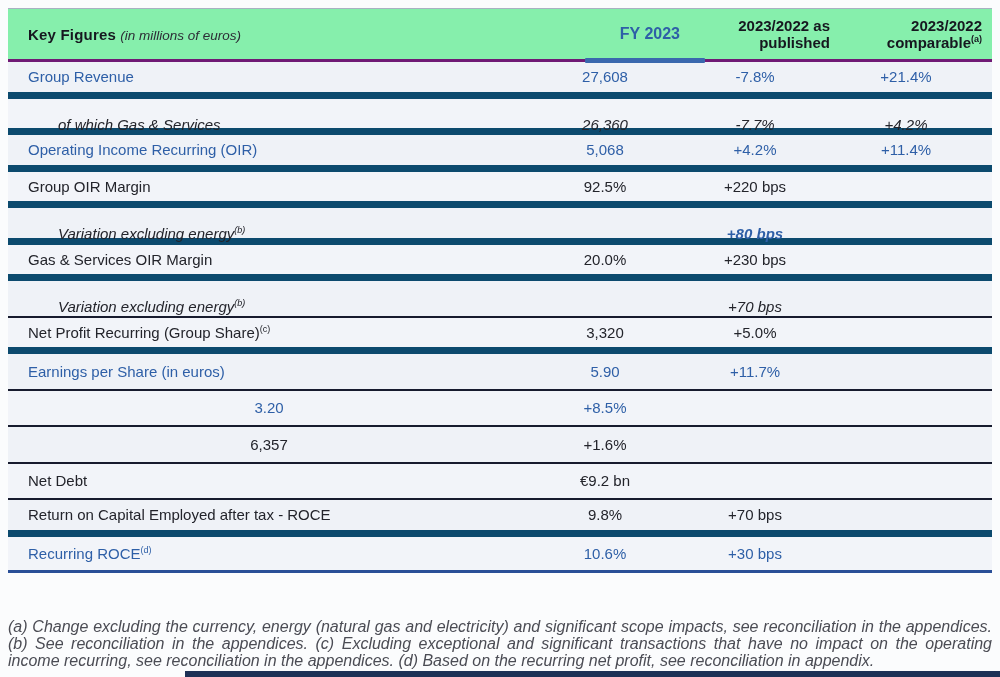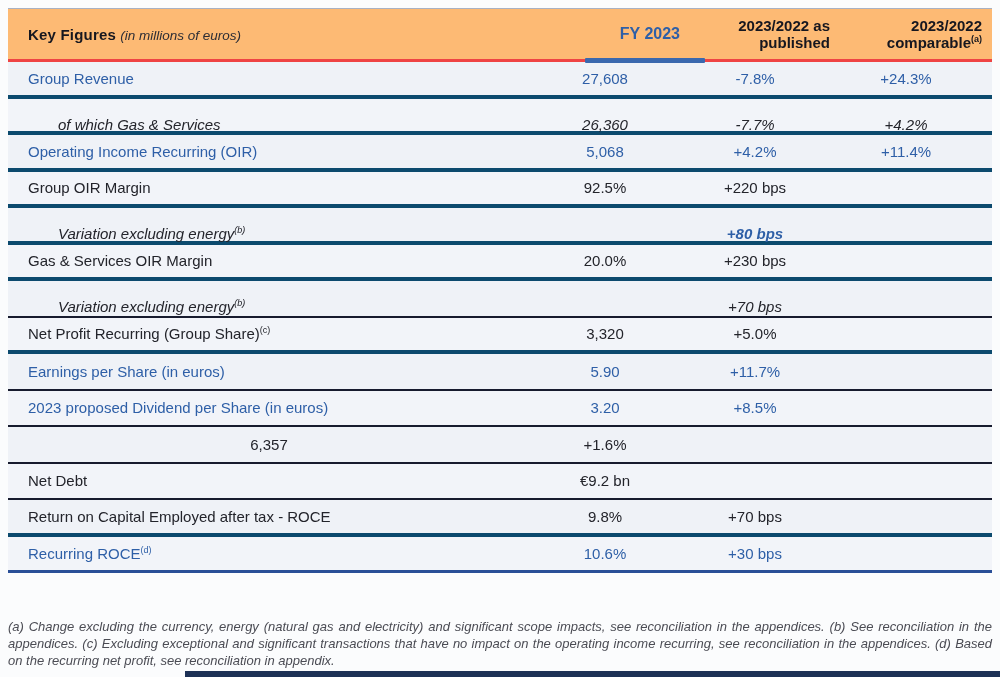--- a/index.html
+++ b/index.html
@@ -17,23 +17,23 @@
     position: absolute;
     left: 8px; top: 8px; width: 984px;
   }
 
   
   .thead {
     display: grid;
     grid-template-columns: 1fr 150px 150px 152px;
     align-items: center;
     height: 54px;
-    background: #fdba74;
+    background: #86efac;
     border-top: 1px solid #a9b1c2;
-    border-bottom: 3px solid #ef4444;
+    border-bottom: 3px solid #701a75;
     padding-right: 10px;
     position: relative;
   }
   .thead .hlabel { padding-left: 20px; font-size: 15px; }
   .hlabel b { font-weight: 700; color: #16171f; letter-spacing: .2px; }
   .hlabel i { font-style: italic; font-weight: 400; font-size: 13.5px; color: #2c2d35; }
   .hcol {
     text-align: right; font-weight: 700; font-size: 15px;
     color: #16171f; line-height: 1.15;
   }
@@ -48,39 +48,39 @@
   }
 
   
   .row {
     display: grid;
     grid-template-columns: 1fr 150px 150px 152px;
     align-items: center;
     height: 36.5px;
     background: #eff2f7;
     padding-right: 10px;
-    border-bottom: 4px solid #0c4a6e;
+    border-bottom: 7px solid #0c4a6e;
     font-size: 15px;
   }
   .row:nth-child(even) { background: #f2f4f9; }
   .row.div-thick { border-bottom: 2.5px solid #171b2e; }
   .row.div-blue  { border-bottom: 3px solid #2a4f97; }
   .cell.label { padding-left: 20px; color: #23242b; }
   .row.indent .cell.label { padding-left: 50px; }
   .cell.num { text-align: center; }
   .row.blue .cell { color: #2e5fa7; font-weight: 500; }
   .row.italic .cell { font-style: italic; margin-top: 17px; }
   .cell sup { font-size: 9px; }
   .val-blue { color: #2e5fa7 !important; font-weight: 700; }
 
   
   .footnotes {
     position: absolute;
     left: 8px; top: 618px; width: 984px;
-    font-size: 13px;
+    font-size: 16px;
     font-style: italic;
     color: #4b4c54;
     line-height: 17px;
     text-align: justify;
   }
 
   
   .bottom-bar {
     position: absolute;
     left: 185px; right: 0; bottom: 0; height: 6px;
@@ -103,21 +103,21 @@
       <div class="hcol">2023/2022 as published</div>
       <div class="hcol"><span>2023/2022 comparable</span><sup>(a)</sup></div>
       <div class="accent-bar"></div>
     </div>
 
     <div id="tbody">
         <div class="row blue">
           <div class="cell label">Group Revenue</div>
           <div class="cell num">27,608</div>
           <div class="cell num">-7.8%</div>
-          <div class="cell num">+24.3%</div>
+          <div class="cell num">+21.4%</div>
         </div>
         <div class="row italic indent">
           <div class="cell label">of which Gas &amp; Services</div>
           <div class="cell num">26,360</div>
           <div class="cell num">-7.7%</div>
           <div class="cell num">+4.2%</div>
         </div>
         <div class="row blue">
           <div class="cell label">Operating Income Recurring (OIR)</div>
           <div class="cell num">5,068</div>
@@ -154,21 +154,20 @@
           <div class="cell num">+5.0%</div>
           <div class="cell num"></div>
         </div>
         <div class="row blue div-thick">
           <div class="cell label">Earnings per Share (in euros)</div>
           <div class="cell num">5.90</div>
           <div class="cell num">+11.7%</div>
           <div class="cell num"></div>
         </div>
         <div class="row blue div-thick">
-          <div class="cell label">2023 proposed Dividend per Share (in euros)</div>
           <div class="cell num">3.20</div>
           <div class="cell num">+8.5%</div>
           <div class="cell num"></div>
         </div>
         <div class="row div-thick">
           <div class="cell num">6,357</div>
           <div class="cell num">+1.6%</div>
           <div class="cell num"></div>
         </div>
         <div class="row div-thick">

